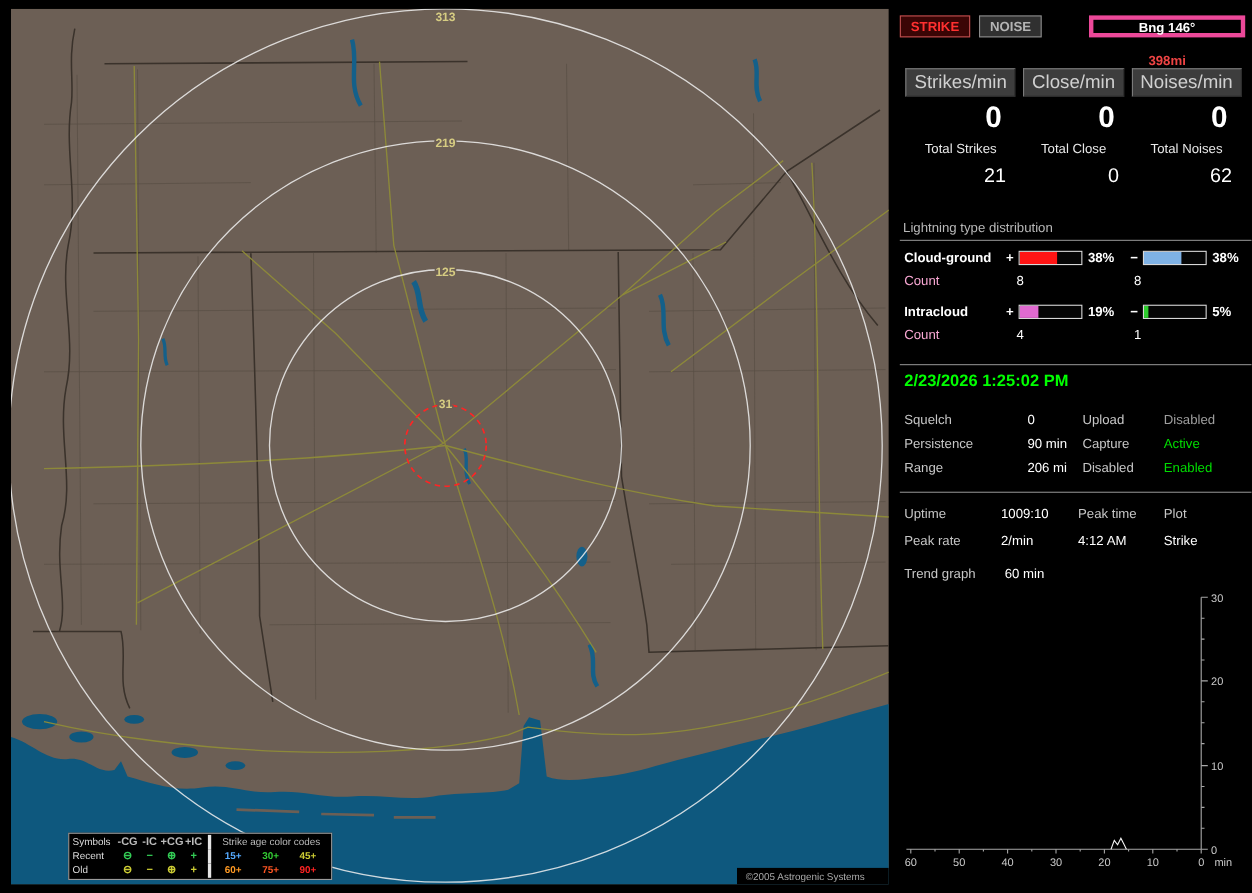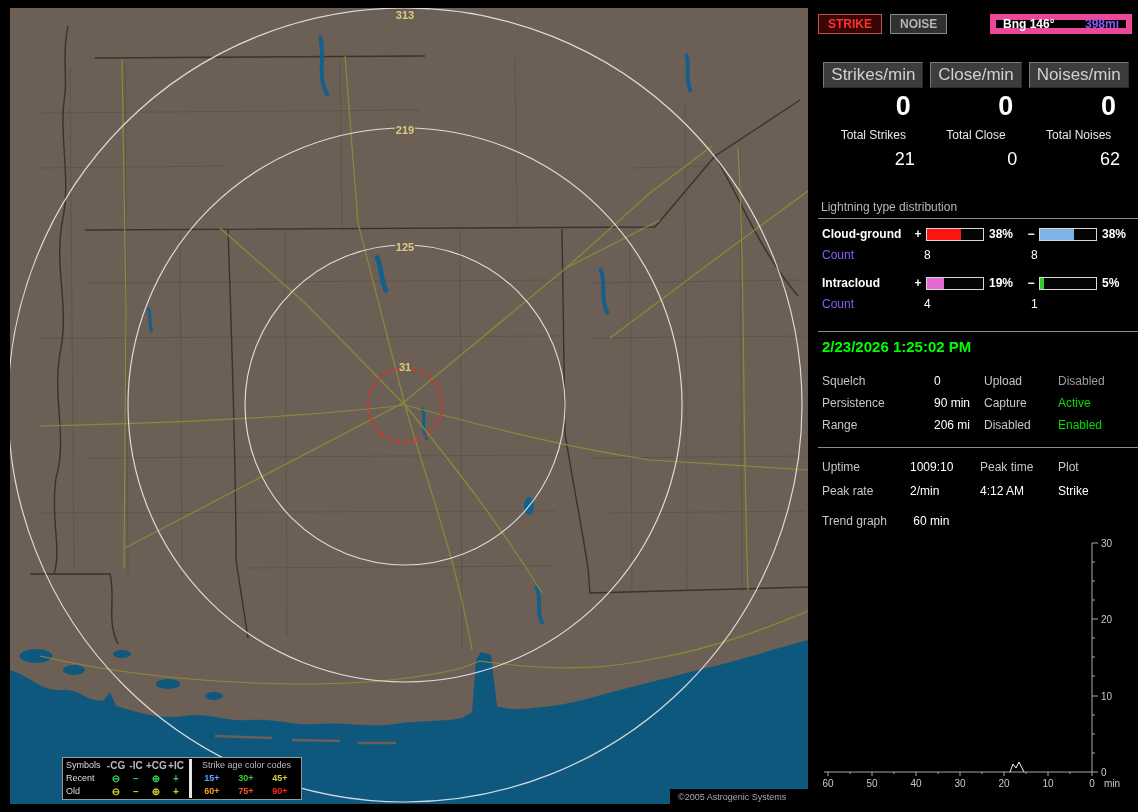--- a/index.html
+++ b/index.html
@@ -22,23 +22,23 @@
   .lg-age-h{flex:1;text-align:center;color:#bbb;}
 
   
   .panel{position:absolute;left:818px;top:0;width:320px;height:812px;font-size:12px;}
   .top-row{position:absolute;top:14px;left:0;right:6px;display:flex;align-items:center;}
   .btn{height:20px;line-height:18px;padding:0 9px;font-size:12px;font-weight:bold;
        text-align:center;box-sizing:border-box;cursor:default;}
   .strike{background:#3a0505;color:#ff3030;border:1px solid #c05050;}
   .noise{background:#303030;color:#b4b4b4;border:1px solid #8a8a8a;margin-left:8px;}
   .spacer{flex:1;}
-  .bng{width:142px;height:20px;border:6px solid #ec4899;background:#000;display:flex;
+  .bng{width:142px;height:20px;border:4px solid #ec4899;background:#000;display:flex;
        justify-content:space-between;align-items:center;padding:0 7px;font-weight:bold;
-       box-sizing:border-box;}
+       box-sizing:border-box;flex-direction:column;}
 
   .rates{position:absolute;top:62px;left:4px;right:8px;display:flex;}
   .rates .col{flex:1;text-align:center;}
   .rate-box{display:inline-block;background:#3d3d3d;color:#d0d0d0;font-size:17px;
             padding:2px 7px;border:1px solid;border-color:#7a7a7a #2c2c2c #2c2c2c #7a7a7a;}
   .rate-val{font-size:27px;font-weight:bold;text-align:right;padding-right:14px;margin-top:3px;}
 
   .totals{position:absolute;top:128px;left:4px;right:8px;display:flex;}
   .totals .col{flex:1;text-align:center;}
   .t-label{font-size:12px;color:#e8e8e8;}
@@ -47,21 +47,21 @@
   .dist{position:absolute;top:200px;left:0;right:0;}
   .dist-title{color:#b8b8b8;padding:0 0 4px 3px;border-bottom:1px solid #8a8a8a;}
   .dist-row{display:flex;align-items:center;margin-top:8px;padding-left:4px;}
   .d-label{width:90px;font-weight:bold;}
   .d-sign{width:12px;text-align:center;font-weight:bold;}
   .d-bar{display:inline-block;width:56px;height:11px;border:1px solid #d8d8d8;
          background:#050505;margin:0 2px;overflow:hidden;}
   .d-fill{display:block;height:100%;}
   .d-pct{width:36px;font-weight:bold;padding-left:3px;}
   .count-row{display:flex;margin-top:7px;padding-left:4px;}
-  .c-label{width:102px;color:#8b5cf6;}
+  .c-label{width:102px;color:#f9a8d4;}
   .c-v1{width:107px;}
 
   .rule{position:absolute;left:0;right:0;border-top:1px solid #8a8a8a;}
   .r1{top:331px;} .r2{top:447px;}
 
   .dt{position:absolute;top:338px;left:4px;font-size:15px;font-weight:bold;color:#00ff00;}
 
   .settings{position:absolute;top:374px;left:4px;right:4px;display:grid;
             grid-template-columns:112px 50px 74px auto;row-gap:8px;}
   .s-l{color:#c6c6c6;}
@@ -201,21 +201,21 @@
   </div>
 
   <div class="panel">
 
     <div class="top-row">
       <div class="btn strike">STRIKE</div>
       <div class="btn noise">NOISE</div>
       <div class="spacer"></div>
       <div class="bng">
         <span>Bng 146°</span>
-        <span style="color: #8b5cf6;">398mi</span>
+        <span style="color: #ef4444; margin-top: 16px;">398mi</span>
       </div>
     </div>
 
     <div class="rates">
       <div class="col">
         <span class="rate-box">Strikes/min</span>
         <div class="rate-val">0</div>
       </div>
       <div class="col">
         <span class="rate-box">Close/min</span>

